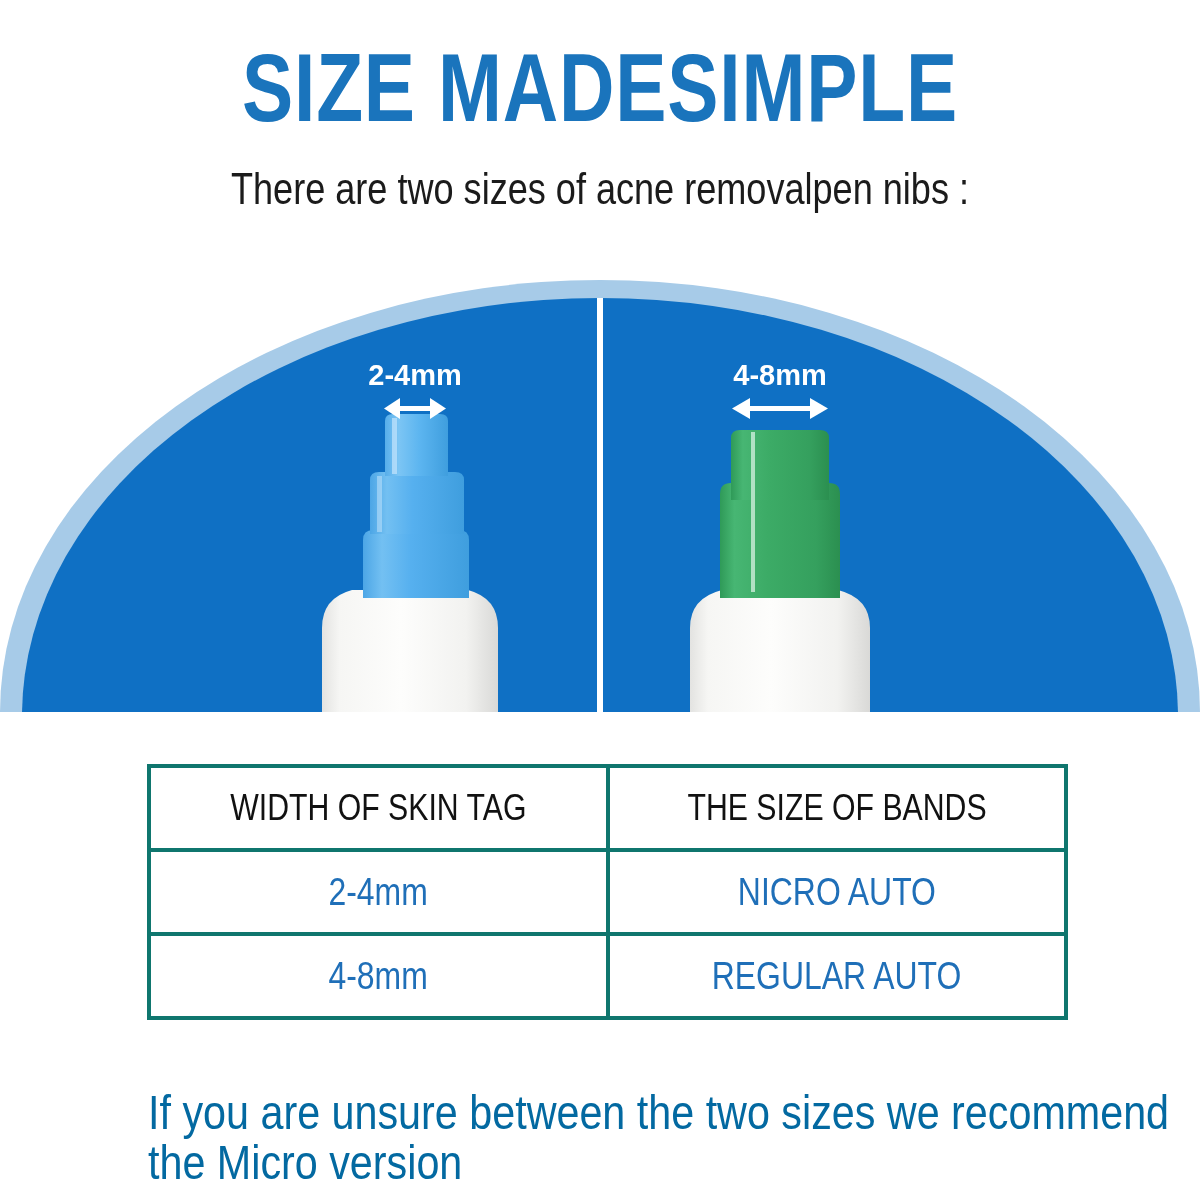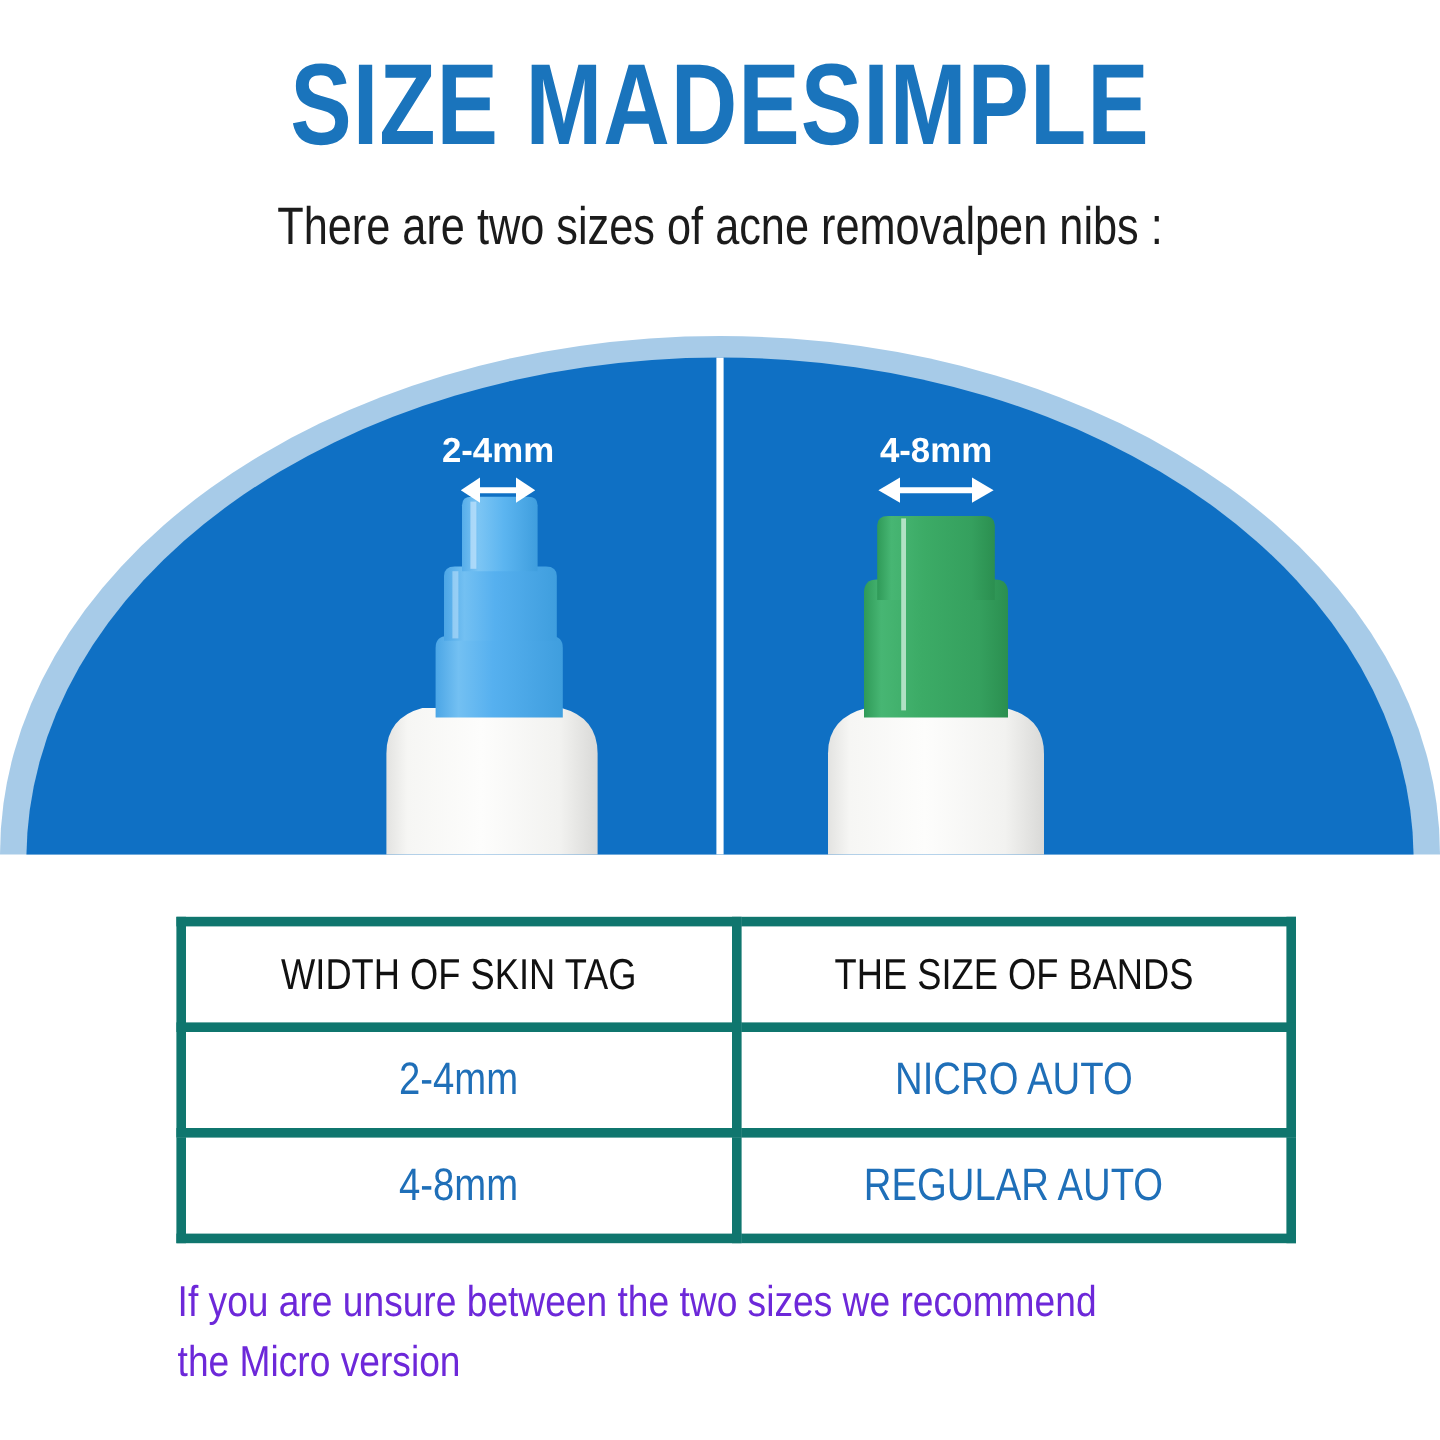--- a/index.html
+++ b/index.html
@@ -68,21 +68,21 @@
   
   .size-table {
     position: absolute;
     left: 147px;
     top: 764px;
     width: 909px;
     border-collapse: collapse;
     table-layout: fixed;
   }
   .size-table td {
-    border: 8px solid #0f766e;
+    border: 4px solid #0f766e;
     height: 80px;
     text-align: center;
     vertical-align: middle;
     padding: 0;
     background: #ffffff;
   }
   .size-table .col-left  { width: 455px; }
   .size-table .col-right { width: 454px; }
 
   .th-text {
@@ -99,24 +99,24 @@
     font-size: 38px;
     font-weight: 400;
     transform: scaleX(0.84);
     white-space: nowrap;
   }
 
   
   .footer {
     position: absolute;
     left: 148px;
-    top: 1060px;
+    top: 1088px;
     width: 940px;
-    color: #6d28d9;
-    font-size: 36px;
+    color: #0369a1;
+    font-size: 48px;
     line-height: 50px;
     font-weight: 400;
   }
   .footer .line {
     display: block;
     transform: scaleX(0.86);
     transform-origin: left top;
     white-space: nowrap;
   }
 </style>

